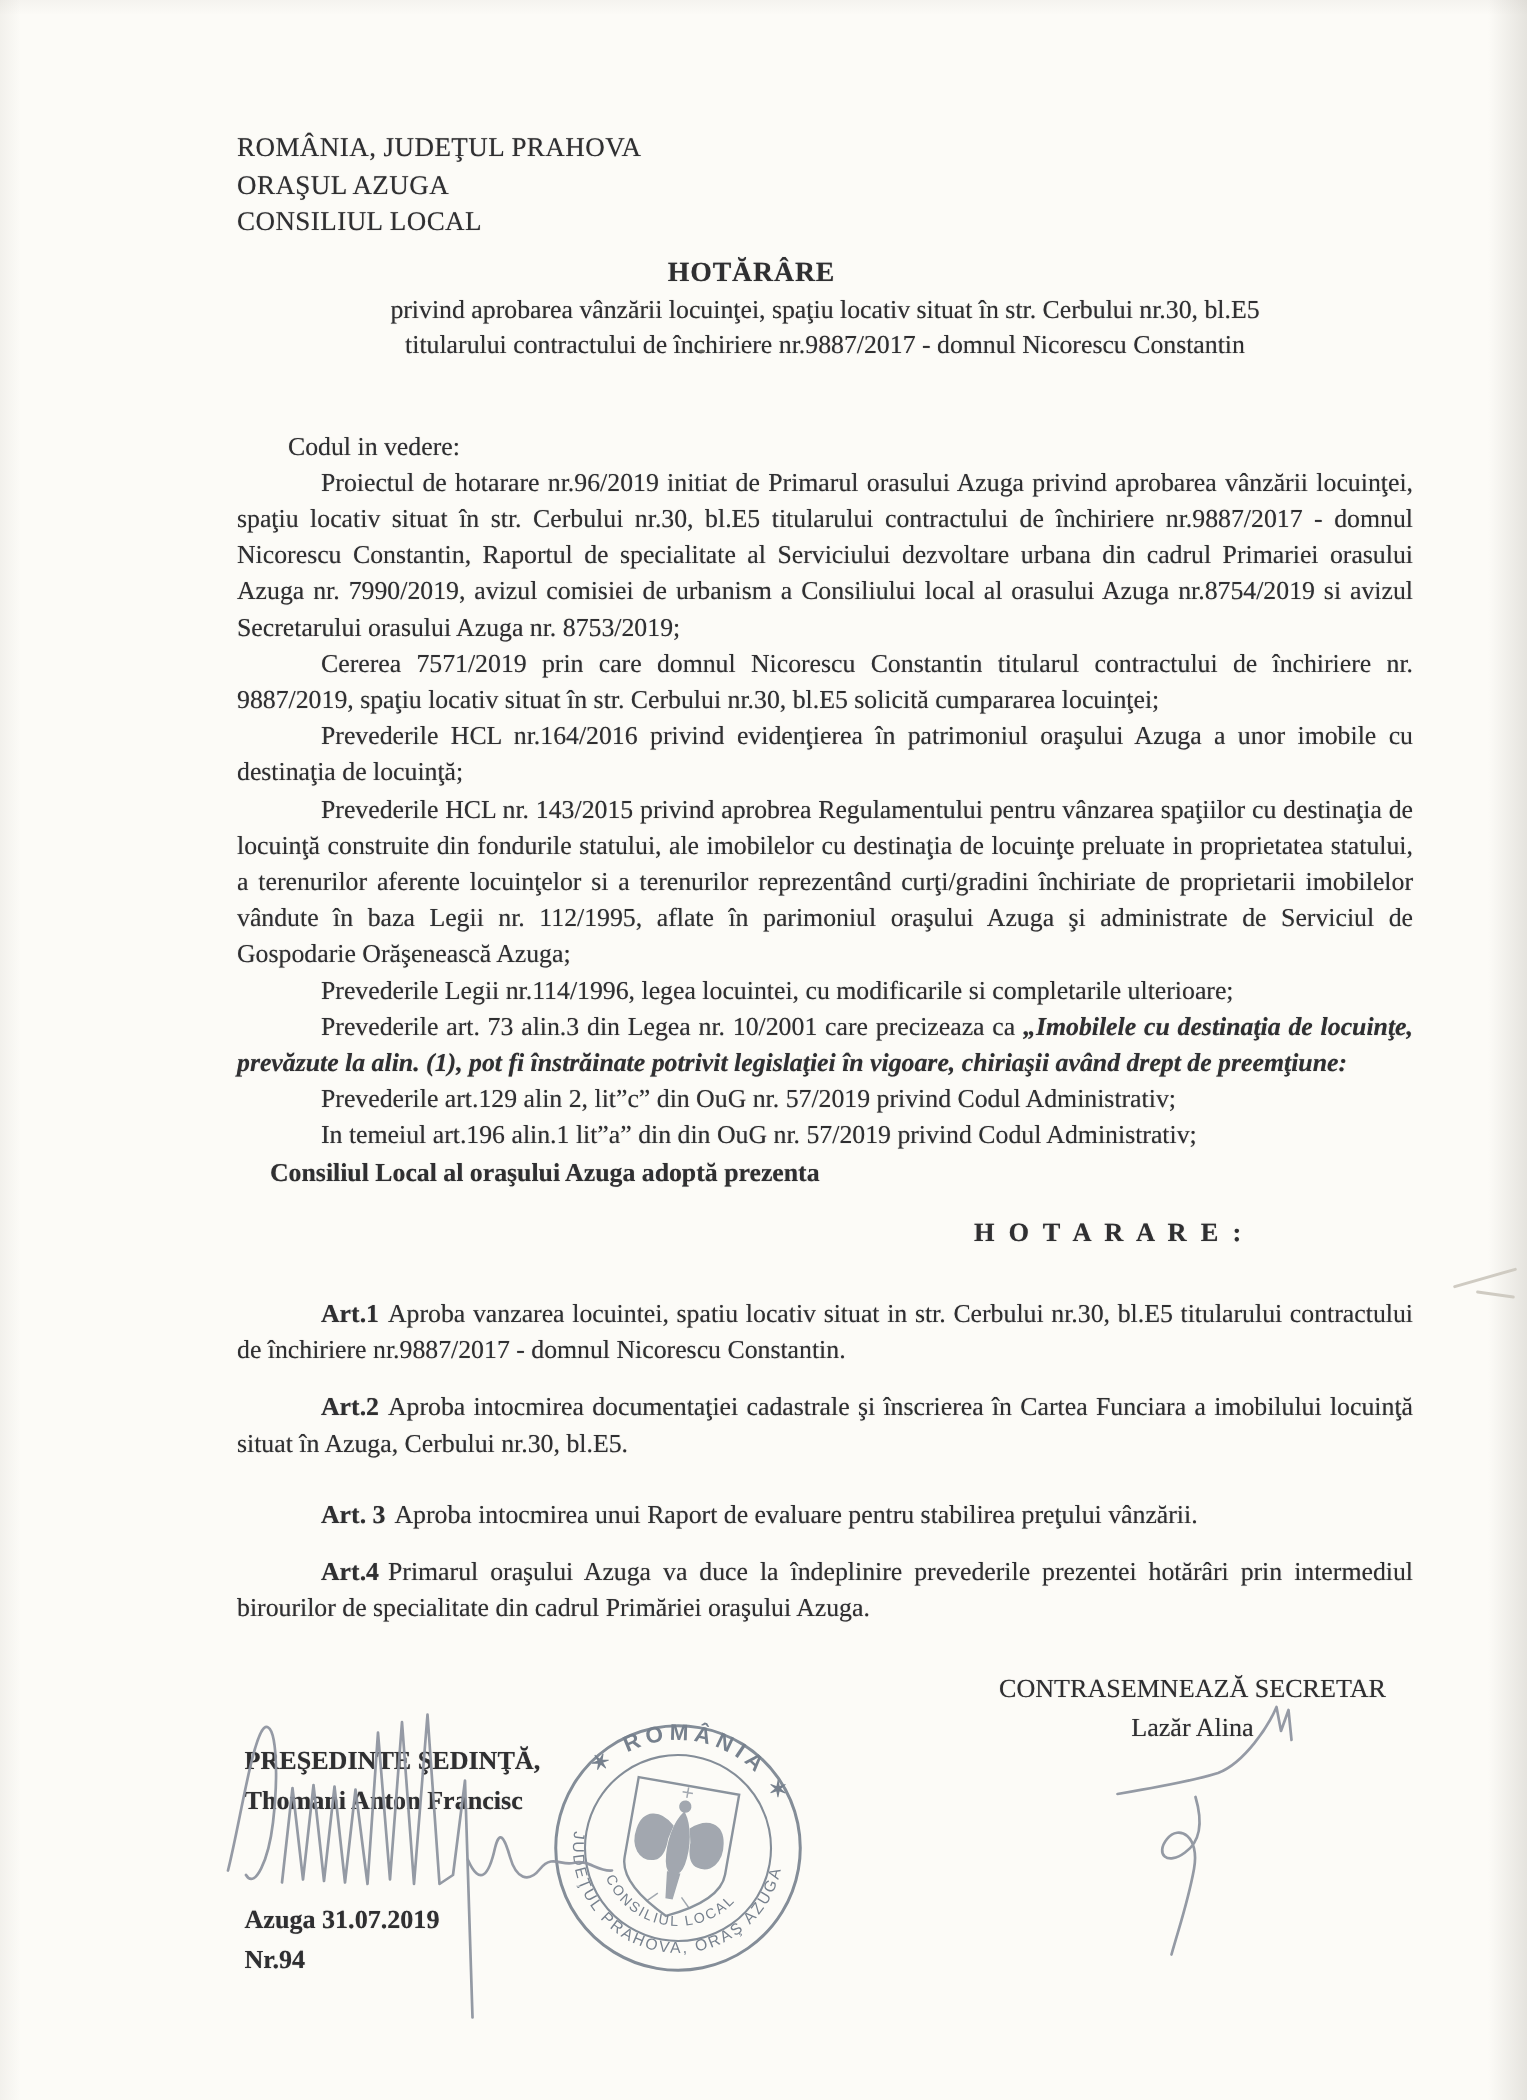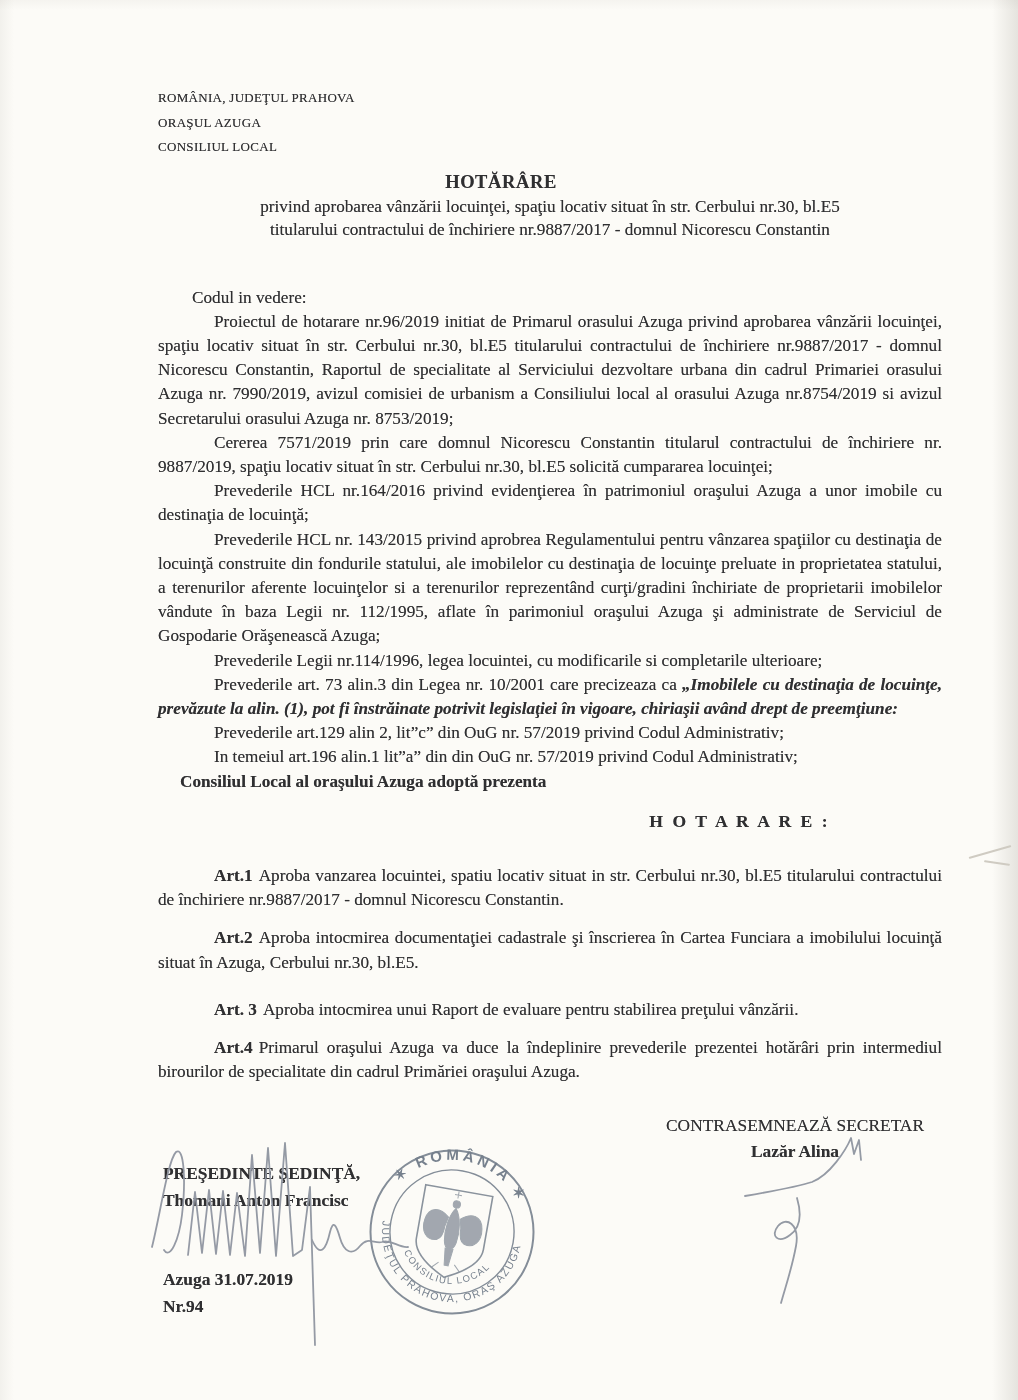--- a/index.html
+++ b/index.html
@@ -16,21 +16,21 @@
     overflow:hidden;
     font-family:"Liberation Serif","DejaVu Serif",serif;
     color:var(--ink);
   }
   .page *{box-sizing:border-box;}
   .scan-text{ text-shadow:0 0 .6px rgba(46,46,49,.55); }
   .content{
     position:absolute; left:158px; top:86px; width:784px;
     font-size:17.2px; line-height:24.2px;
   }
-  .letterhead div{ font-size:13px; line-height:24.5px; letter-spacing:.3px; }
+  .letterhead div{ font-size:18px; line-height:24.5px; letter-spacing:.3px; }
   .doc-title{
     margin:10px 98px 0 0; text-align:center;
     font-weight:bold; font-size:18.5px; letter-spacing:.6px;
   }
   .subtitle{ margin-top:1px; text-align:center; }
   .subtitle div{ line-height:23.4px; }
   .intro{ margin:44px 0 0 0; text-indent:34px; }
   .para{ margin:0; text-align:justify; text-indent:56px; }
   .para .q{ font-weight:bold; font-style:italic; }
   .adopt{ margin:0; font-weight:bold; text-indent:22px; }
@@ -44,21 +44,21 @@
   .mt-a3{ margin-top:23px; } .mt-a4{ margin-top:14px; }
   .sig-left{
     position:absolute; left:163px; top:1160px; width:260px;
     font-weight:bold; font-size:17.4px; line-height:27px;
   }
   .sig-left .gap{ height:52px; }
   .sig-right{
     position:absolute; left:640px; top:1112px; width:310px;
     text-align:center; font-size:17.4px; line-height:26px;
   }
-  .sig-right .name{ font-weight:bold; }
+  .sig-right .name{ font-weight:normal; }
   .stamp-wrap{
     position:absolute; left:366px; top:1146px; width:172px; height:172px;
     transform:rotate(10deg); opacity:.88;
   }
   .stamp-wrap svg{ display:block; }
   .sig-overlay{ position:absolute; left:140px; top:1120px; }
   .speck{ position:absolute; background:#6a6a66; border-radius:50%; }
   .speck.s1{ left:466px; top:233px; width:4px; height:2px; }
   .crease{
     position:absolute; left:968px; top:851px; width:44px; height:2px;

